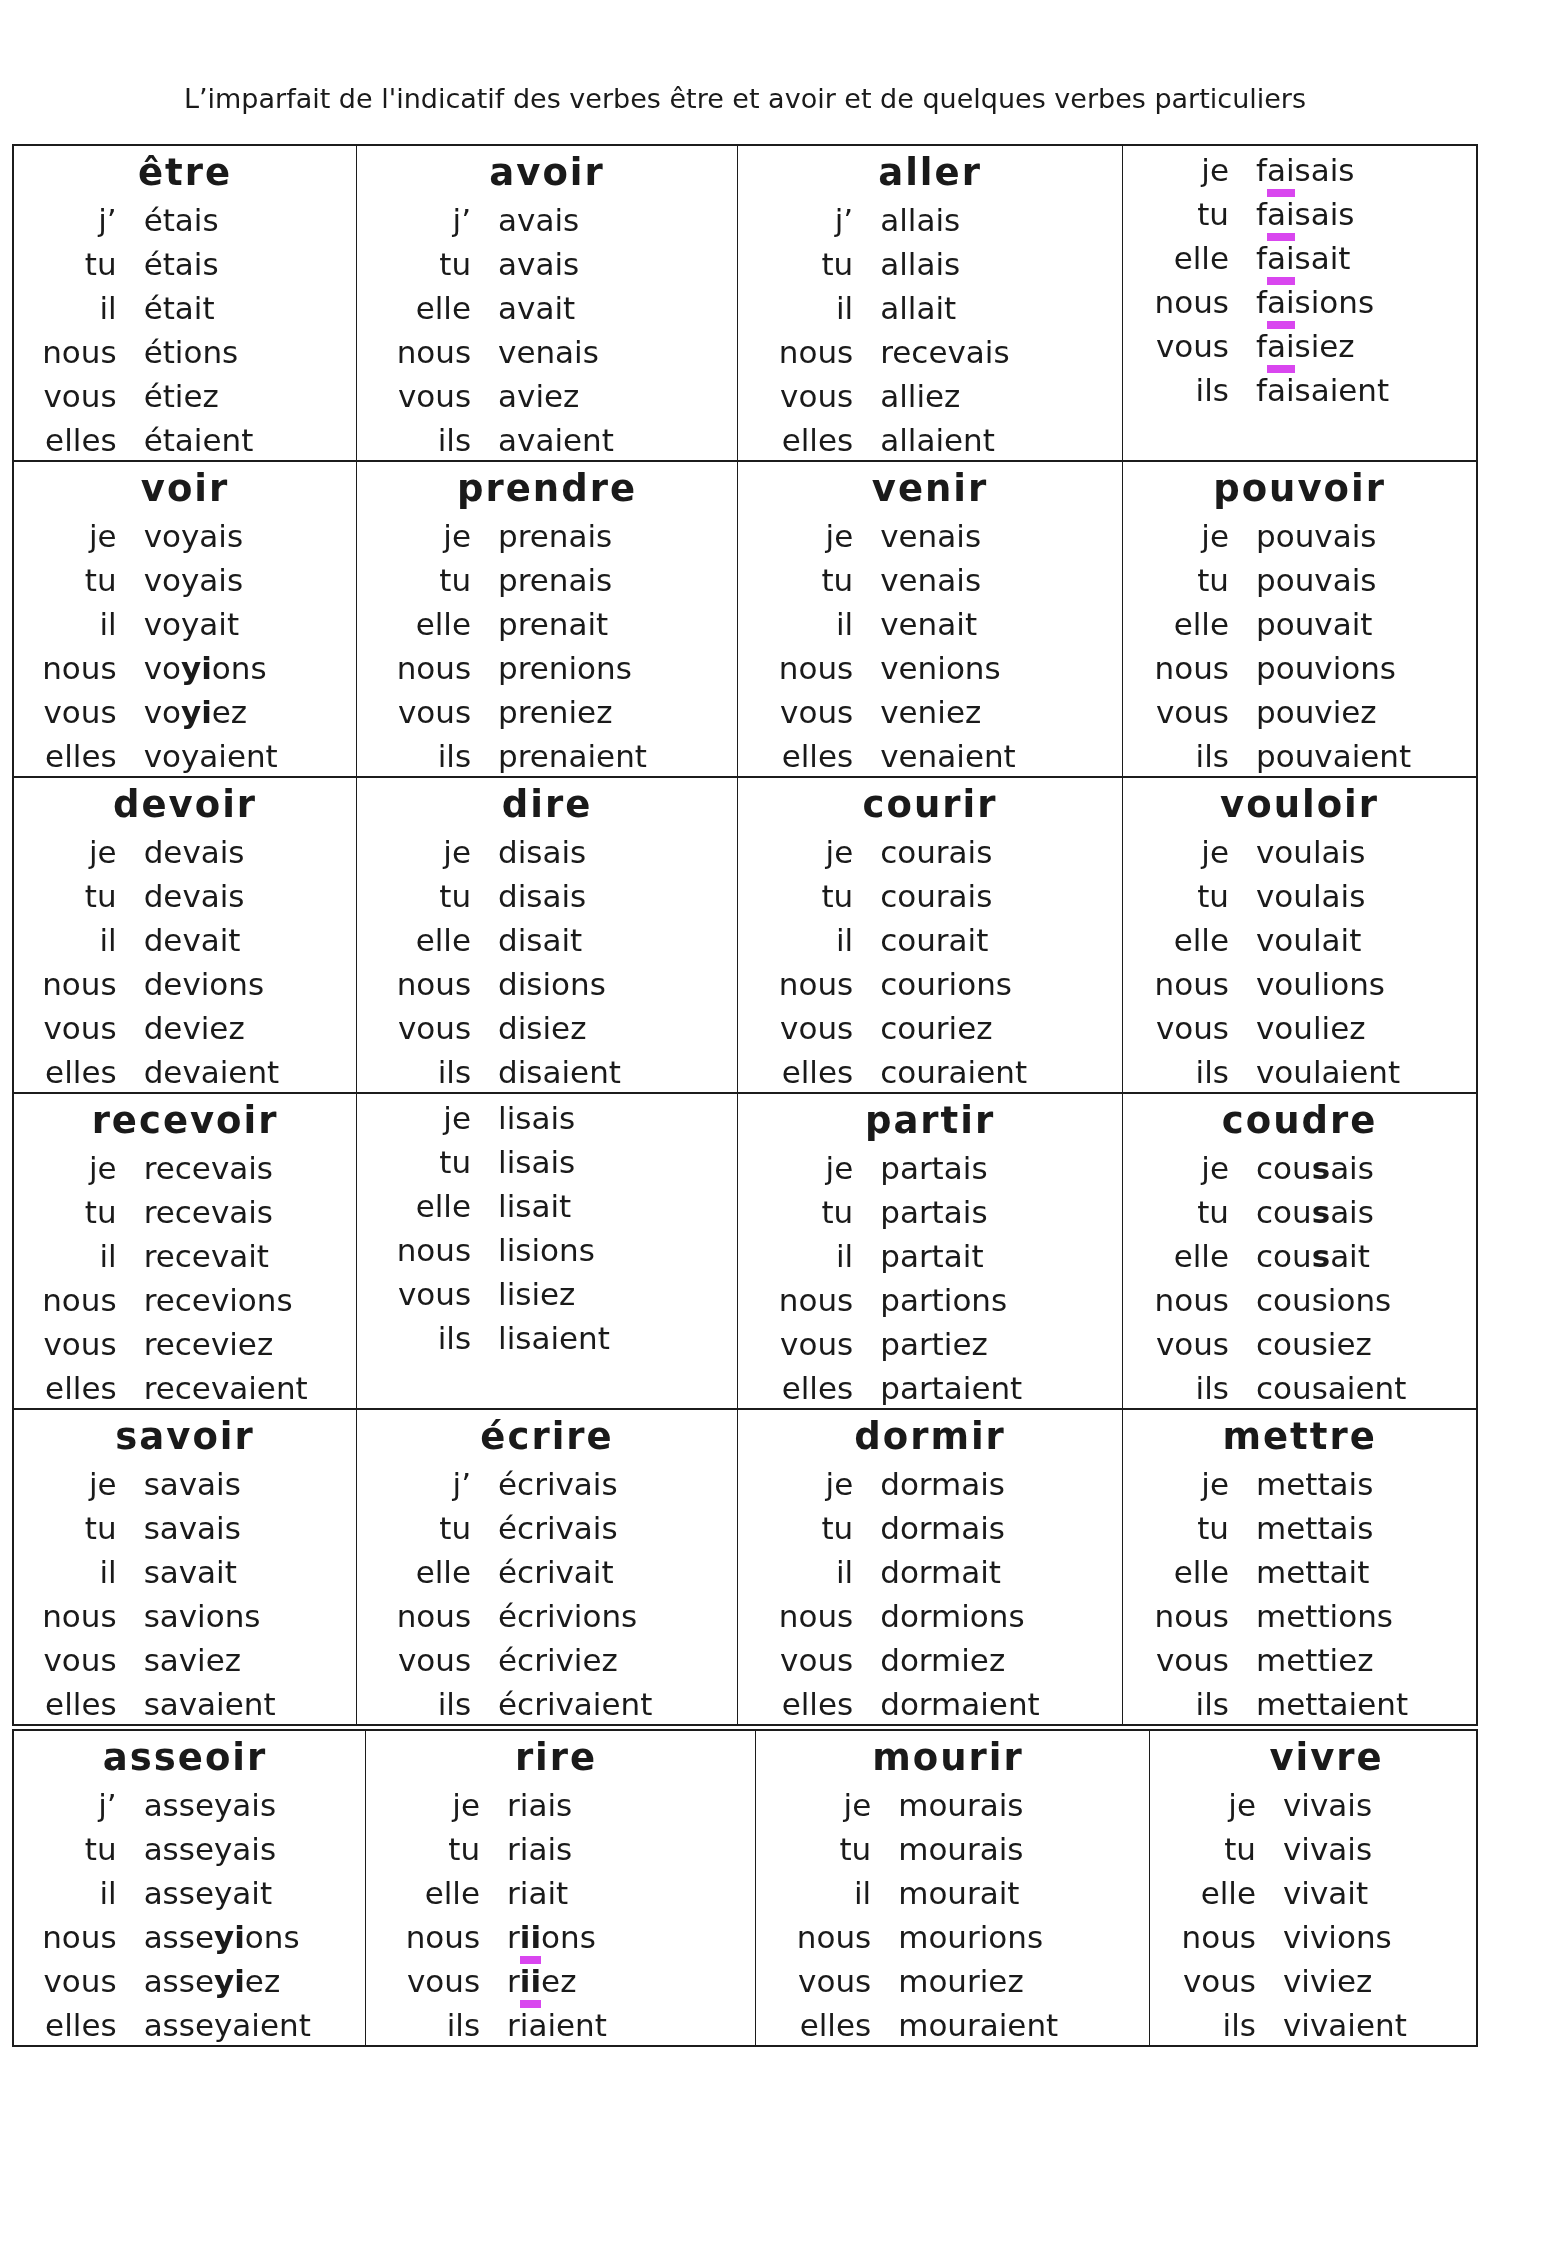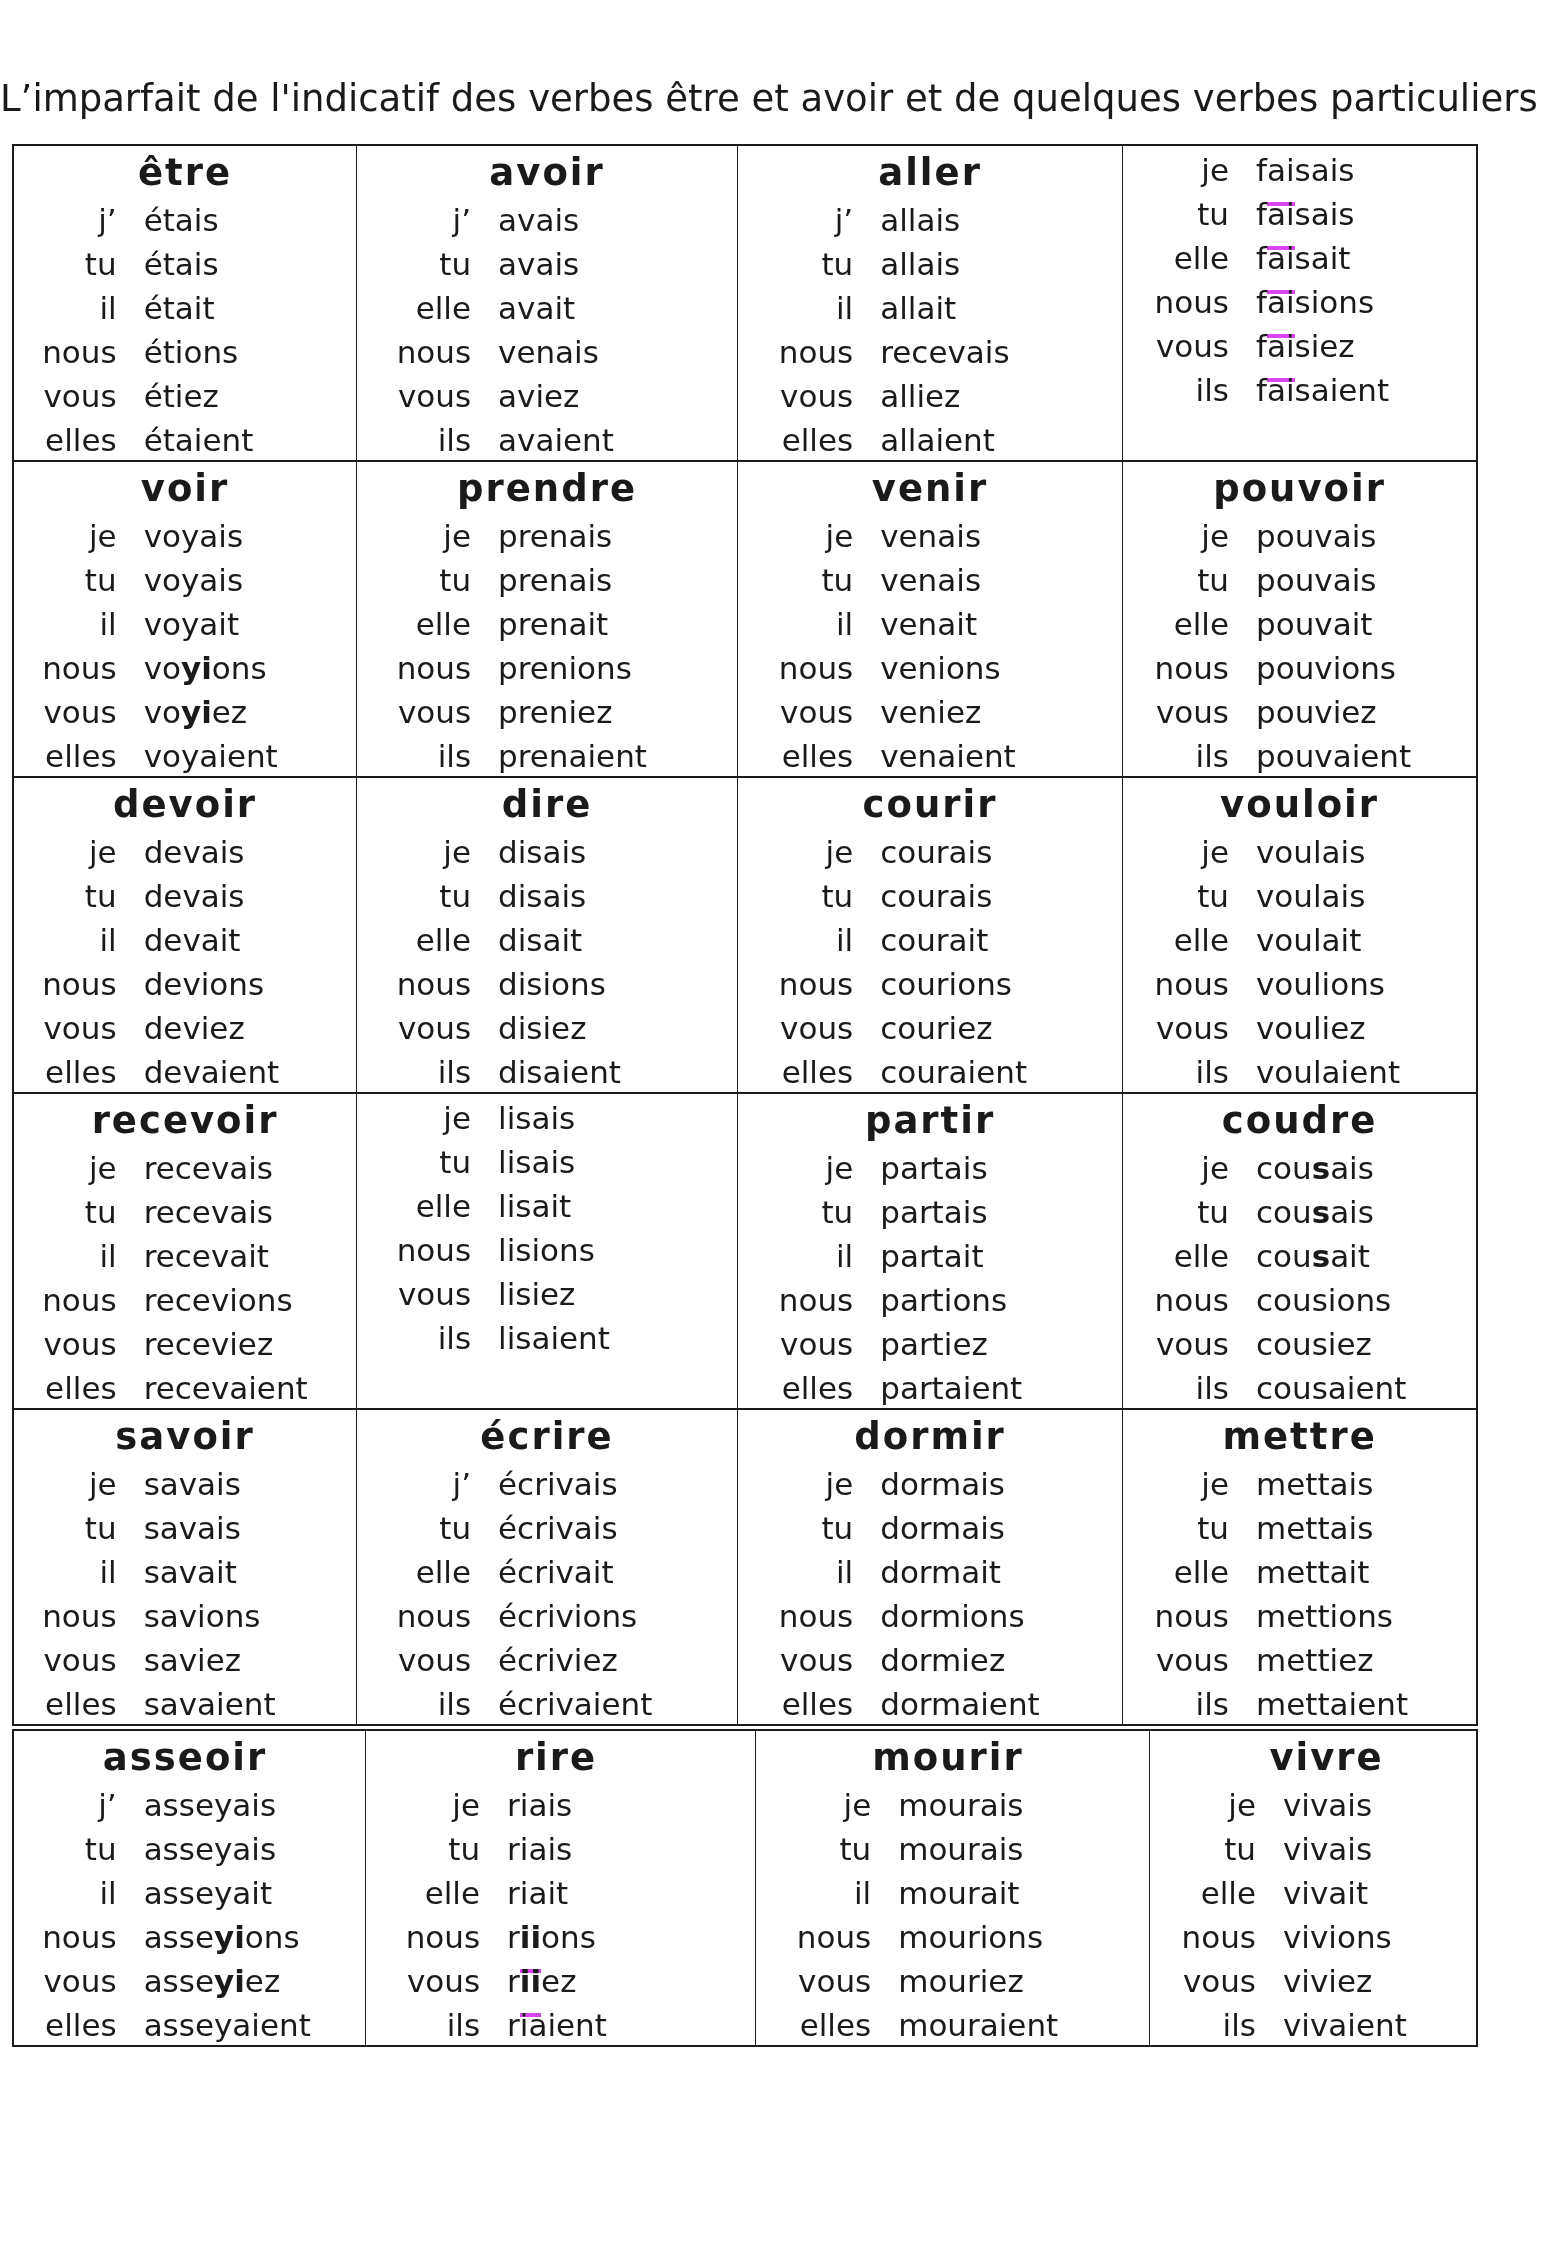--- a/index.html
+++ b/index.html
@@ -8,21 +8,21 @@
     background:#ffffff;
     color:#1a1a1a;
     font-family:"DejaVu Sans","Liberation Sans",sans-serif;
     position:relative;
     overflow:hidden;
   }
   .title {
     position:absolute;
     top:76px; left:0; right:66px;
     text-align:center;
-    font-size:37px;
+    font-size:27px;
     line-height:46px;
     white-space:nowrap;
   }
   .grid {
     position:absolute;
     top:144px; left:12px;
     width:1466px;
     box-sizing:border-box;
   }
   .vrow {
@@ -61,21 +61,21 @@
     text-align:right;
     white-space:pre;
   }
   .cform {
     flex:1;
     text-align:left;
     padding-left:27px;
     white-space:pre;
   }
   .b { font-weight:bold; }
-  .u { border-bottom:4px solid #d946ef; padding-bottom:14px; }
+  .u { border-bottom:8px solid #d946ef; padding-bottom:1px; }
 </style>
 </head>
 <body>
 
 <div class="title">L’imparfait de l'indicatif des verbes être et avoir et de quelques verbes particuliers</div>
 <div class="grid" id="verb-grid">
     <div class="vrow">
       <div class="vcell">
         <div class="vhead">être</div>
         <div class="crow">

